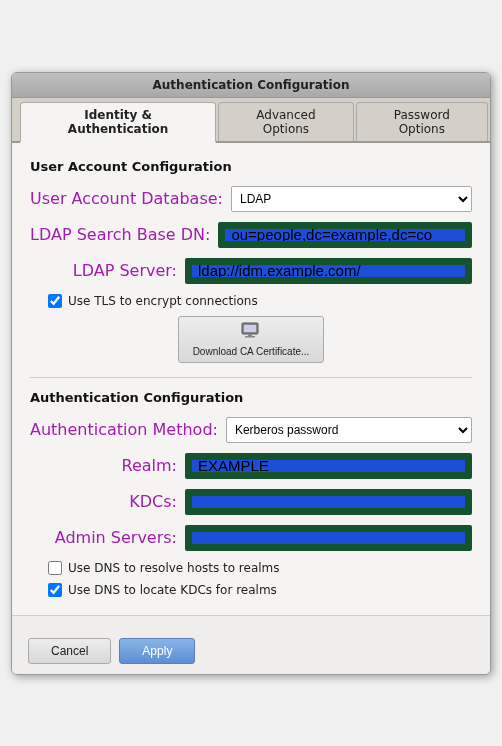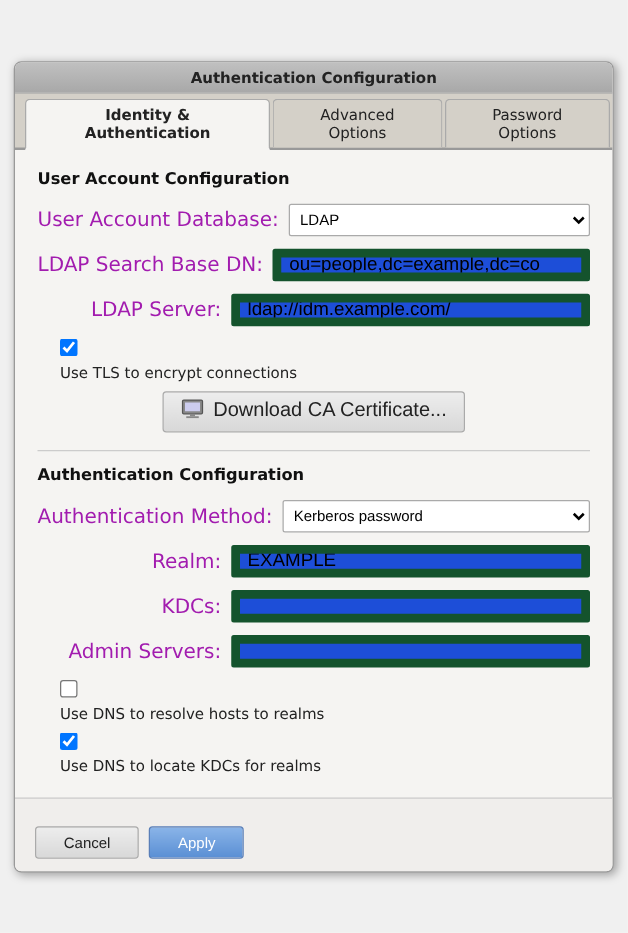--- a/index.html
+++ b/index.html
@@ -91,44 +91,45 @@
       height: 26px;
       border: 1px solid #aaa;
       background: white;
       padding: 2px 4px;
       font-size: 12px;
       border-radius: 2px;
       appearance: auto;
     }
     .checkbox-row {
       display: flex;
+      align-items: center;
       margin: 8px 0 8px 18px;
       font-size: 12px;
       color: #222;
       gap: 6px;
-      flex-direction: column;
     }
     .checkbox-row input[type="checkbox"] {
       margin: 0;
       width: 14px;
       height: 14px;
     }
     .btn-ca {
       display: flex;
       align-items: center;
       justify-content: flex-start;
       margin: 8px auto 14px auto;
       padding: 5px 14px;
-      font-size: 16px;
+      font-size: 10px;
       border: 1px solid #aaa;
       border-radius: 3px;
       background: linear-gradient(to bottom, #ededed, #d8d8d8);
       cursor: pointer;
       gap: 6px;
       color: #222;
+      flex-direction: column;
     }
     .section-divider {
       border: none;
       border-top: 1px solid #ccc;
       margin: 10px 0 12px 0;
     }
     .footer {
       display: flex;
       justify-content: space-between;
       align-items: center;

